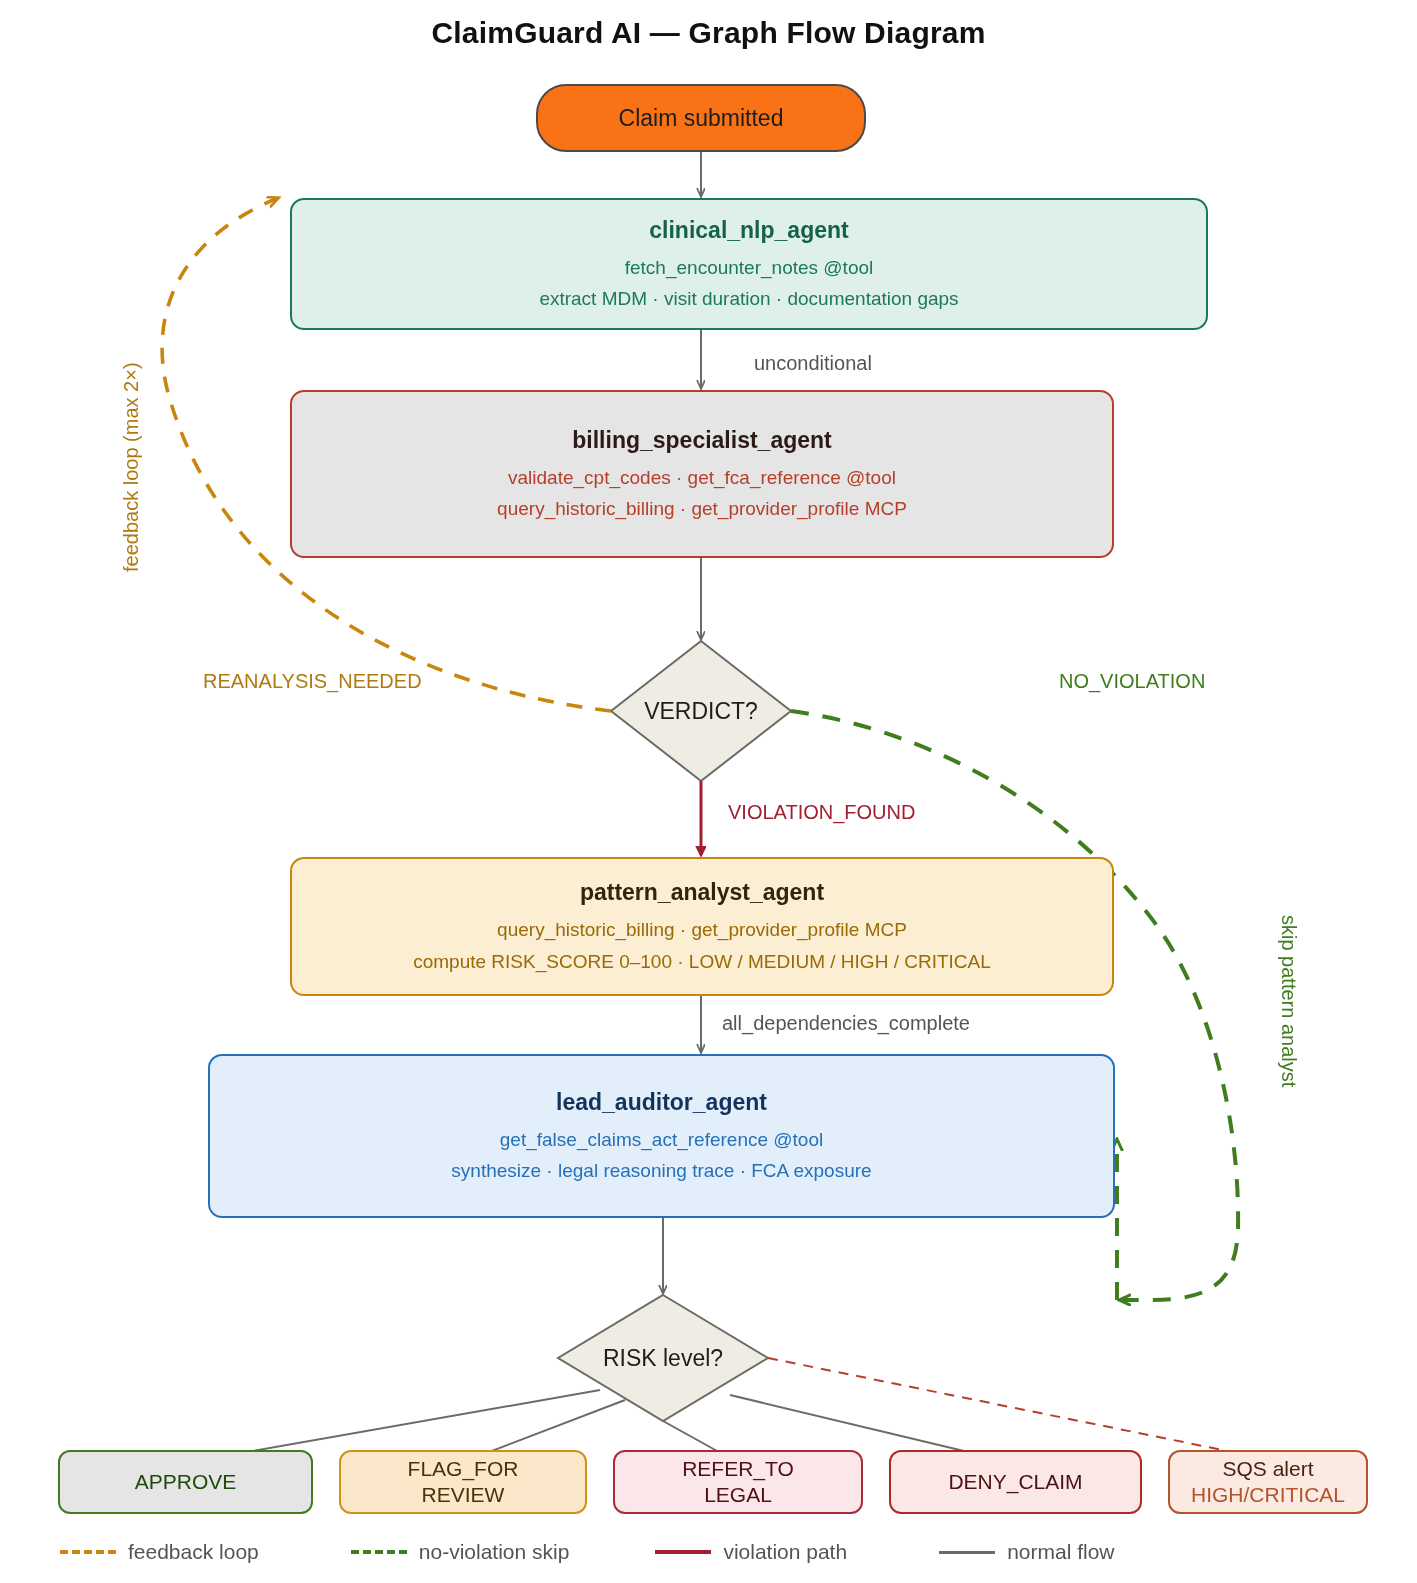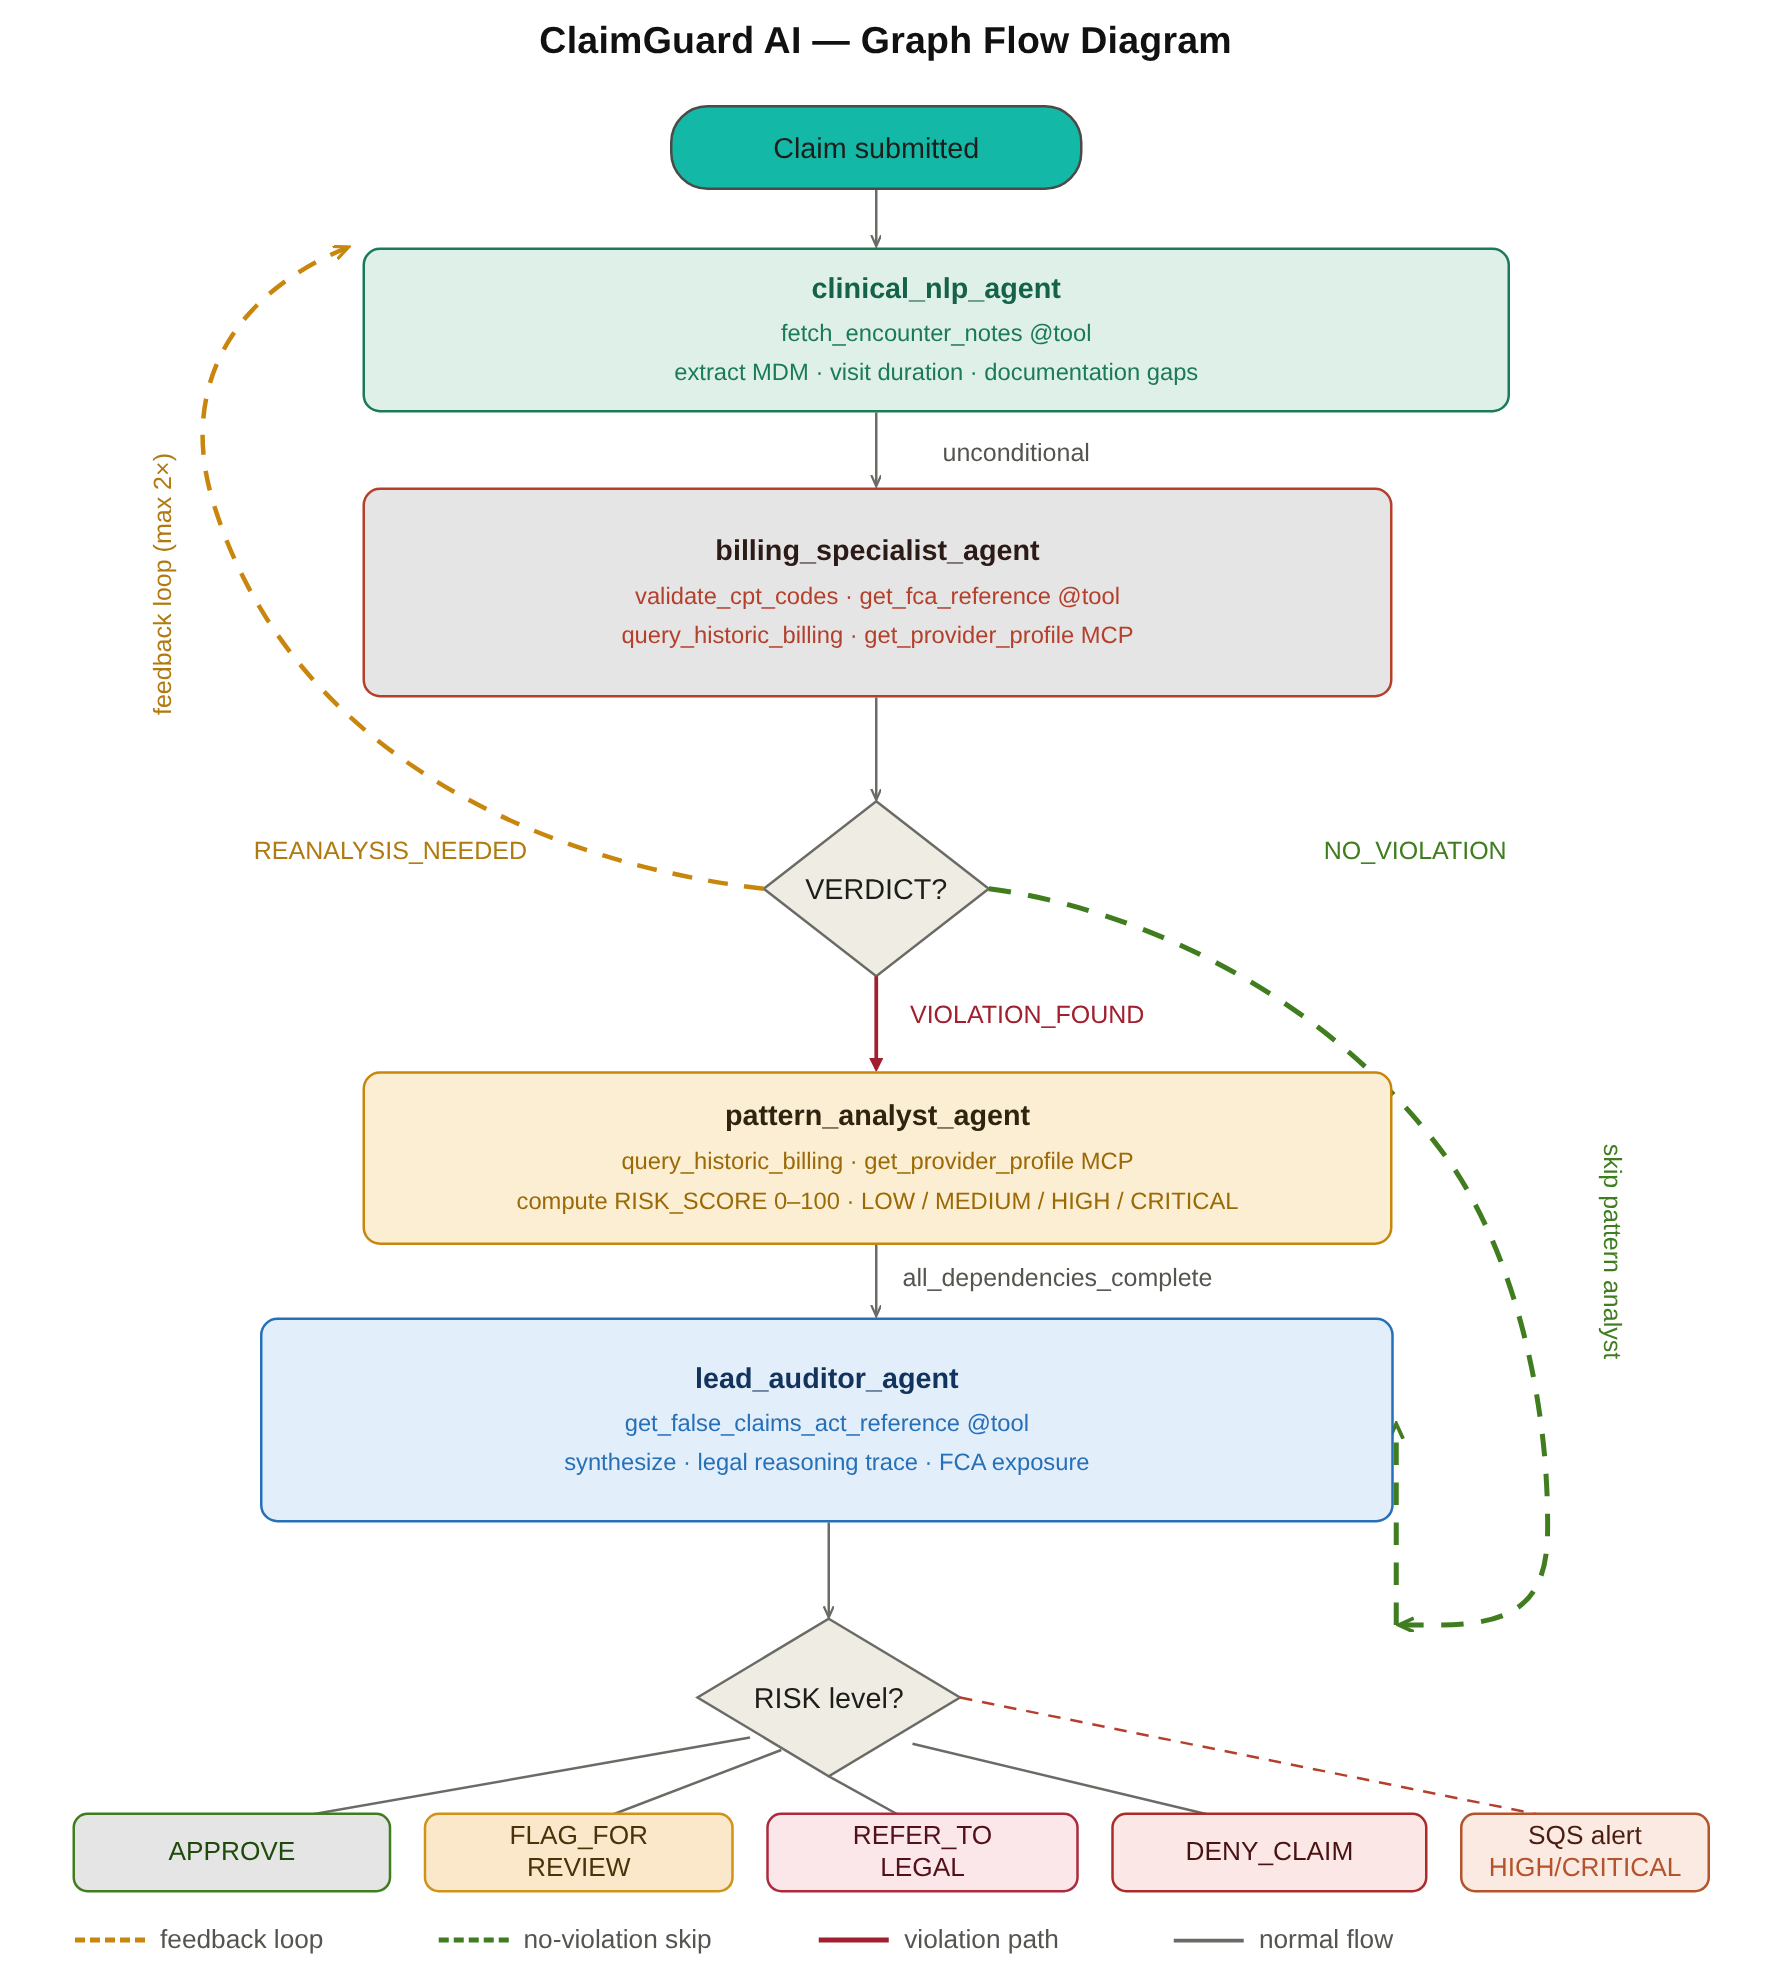--- a/index.html
+++ b/index.html
@@ -53,21 +53,21 @@
   .node .n-sub{
     font-size:19px;
     line-height:1.35;
     margin-top:10px;
   }
   .node .n-sub.tight{ margin-top:6px; }
 
   
   .terminal{
     border-radius:30px;
-    background:#14b8a6;
+    background:#f97316;
     border:2px solid #4a4a46;
   }
   .terminal .t-label{
     font-size:23px;
     color:#1d1d1b;
   }
 
   
   .n-green  { background:#dff0e8; border-color:#1b7a5a; }
   .n-green .n-title{ color:#15624a; }

